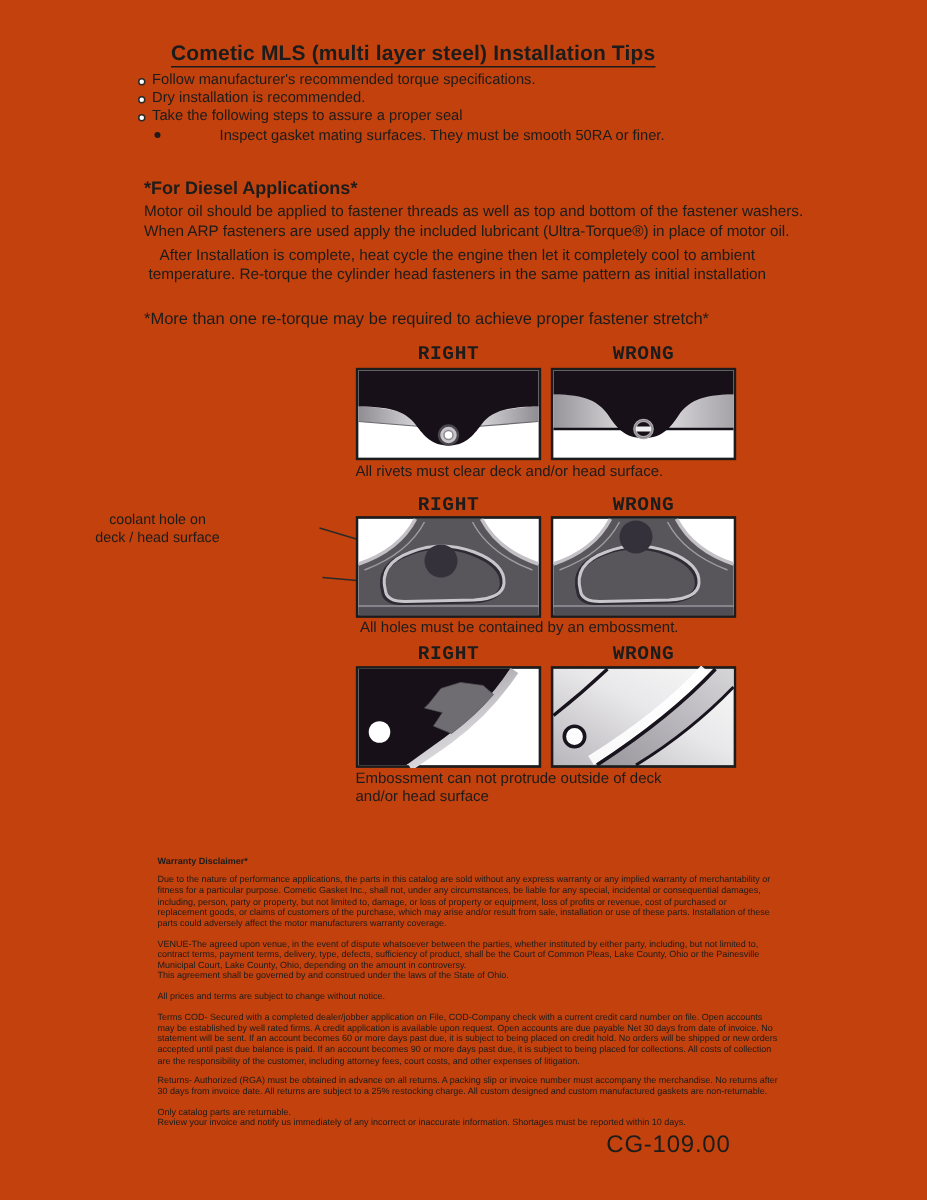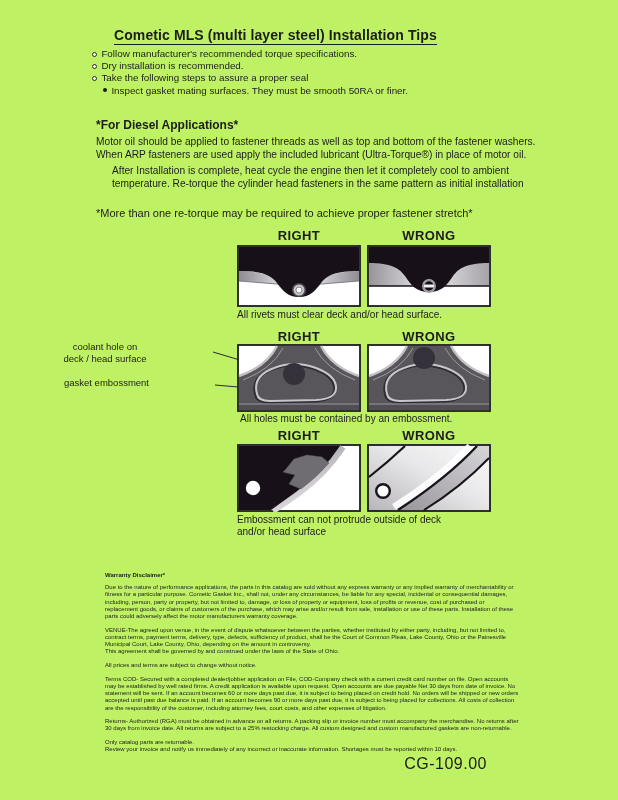--- a/index.html
+++ b/index.html
@@ -1,40 +1,40 @@
 <!DOCTYPE html>
 <html><head>
 <meta charset="utf-8">
 <style>
   html,body{margin:0;padding:0;background:#ffffff;}
   .page{
-    position:relative;width:618px;height:800px;background:#bef264;overflow:hidden;
+    position:relative;width:618px;height:800px;background:#c2410c;overflow:hidden;
     font-family:"Liberation Sans",sans-serif;color:#1c1c1c;
   }
   .abs{position:absolute;}
   
   .doc-title{
     left:114px;top:27px;font-size:14px;font-weight:bold;letter-spacing:.1px;
     padding-bottom:1px;border-bottom:1.6px solid #1c1c1c;white-space:nowrap;
   }
   
   .bullets{left:92px;top:48px;font-size:9.8px;line-height:12.2px;}
   .brow{display:flex;align-items:flex-start;white-space:nowrap;}
-  .brow.sub{margin-left:11px;}
+  .brow.sub{margin-left:11px;gap:35px;}
   .marker{flex:0 0 auto;width:4px;height:4px;border-radius:50%;margin:3.6px 4px 0 0;}
   .marker.ring{border:1px solid #2a2a2a;background:#fff;width:3.4px;height:3.4px;}
   .marker.dot{background:#1c1c1c;width:4.4px;height:4.4px;margin-top:3.4px;}
   
   .diesel-h{left:96px;top:118px;font-size:12px;font-weight:bold;white-space:nowrap;}
   .para{font-size:10.2px;line-height:13.2px;white-space:nowrap;}
   .p1{left:96px;top:135px;}
-  .p2{left:112px;top:164px;}
+  .p2{left:99px;top:164px;text-align:center;}
   .note{left:96px;top:207px;font-size:11px;white-space:nowrap;}
   
-  .rw-label{width:124px;text-align:center;font-size:13px;font-weight:bold;letter-spacing:.4px;}
+  .rw-label{width:124px;text-align:center;font-size:13px;font-weight:bold;letter-spacing:.4px;font-family:Liberation Mono, monospace;}
   .cap{font-size:10px;font-weight:normal;white-space:nowrap;line-height:12.2px;}
   .fig{display:block;}
   .side-label{text-align:center;font-size:9.5px;line-height:12px;white-space:nowrap;}
   
   .footer{left:105px;top:572px;width:414px;font-size:6px;line-height:7.2px;text-align:left;}
   .footer .fh{font-weight:bold;margin-bottom:5px;}
   .footer .fp{margin-bottom:6.5px;}
   .footer .tight{margin-bottom:0;}
   .page-code{left:383px;top:755px;width:104px;text-align:right;font-size:16px;letter-spacing:.5px;}
 </style>
@@ -118,21 +118,20 @@
 
   <div class="abs cap" style="left:237px;top:309px;">All rivets must clear deck and/or head surface.</div>
 
   <div class="abs rw-label" style="left:237px;top:329px;">RIGHT</div>
   <div class="abs rw-label" style="left:367px;top:329px;">WRONG</div>
 
   <div class="abs side-label" style="left:0;width:210px;top:341px;">
     <div>coolant hole on</div>
     <div>deck / head surface</div>
   </div>
-  <div class="abs side-label" style="left:0;width:213px;top:377px;">gasket embossment</div>
 
   <svg class="abs" style="left:0;top:329px;" width="618" height="100" viewBox="0 0 618 100">
     <line x1="213" y1="23" x2="290" y2="46" stroke="#2a2a2a" stroke-width="1"></line>
     <line x1="215" y1="56" x2="261" y2="60" stroke="#2a2a2a" stroke-width="1"></line>
   </svg>
 
   <svg class="abs fig" style="left:237px;top:344px;" width="124" height="68" viewBox="0 0 124 68">
     <rect x="1" y="1" width="122" height="66" fill="#ffffff" stroke="#1c1c1c" stroke-width="1.8"></rect>
     <rect x="2" y="2" width="120" height="64" fill="#58555b"></rect>
     <path d="M2,2 L40,2 Q29,23 2,32 Z" fill="#ffffff"></path>

